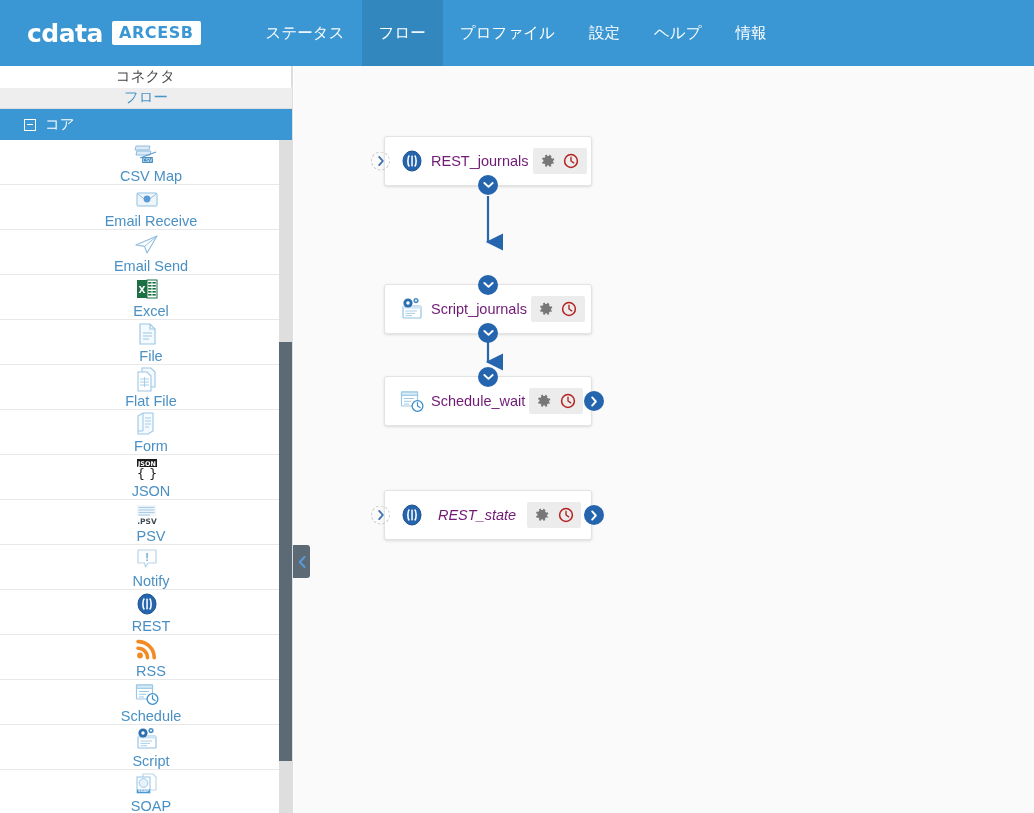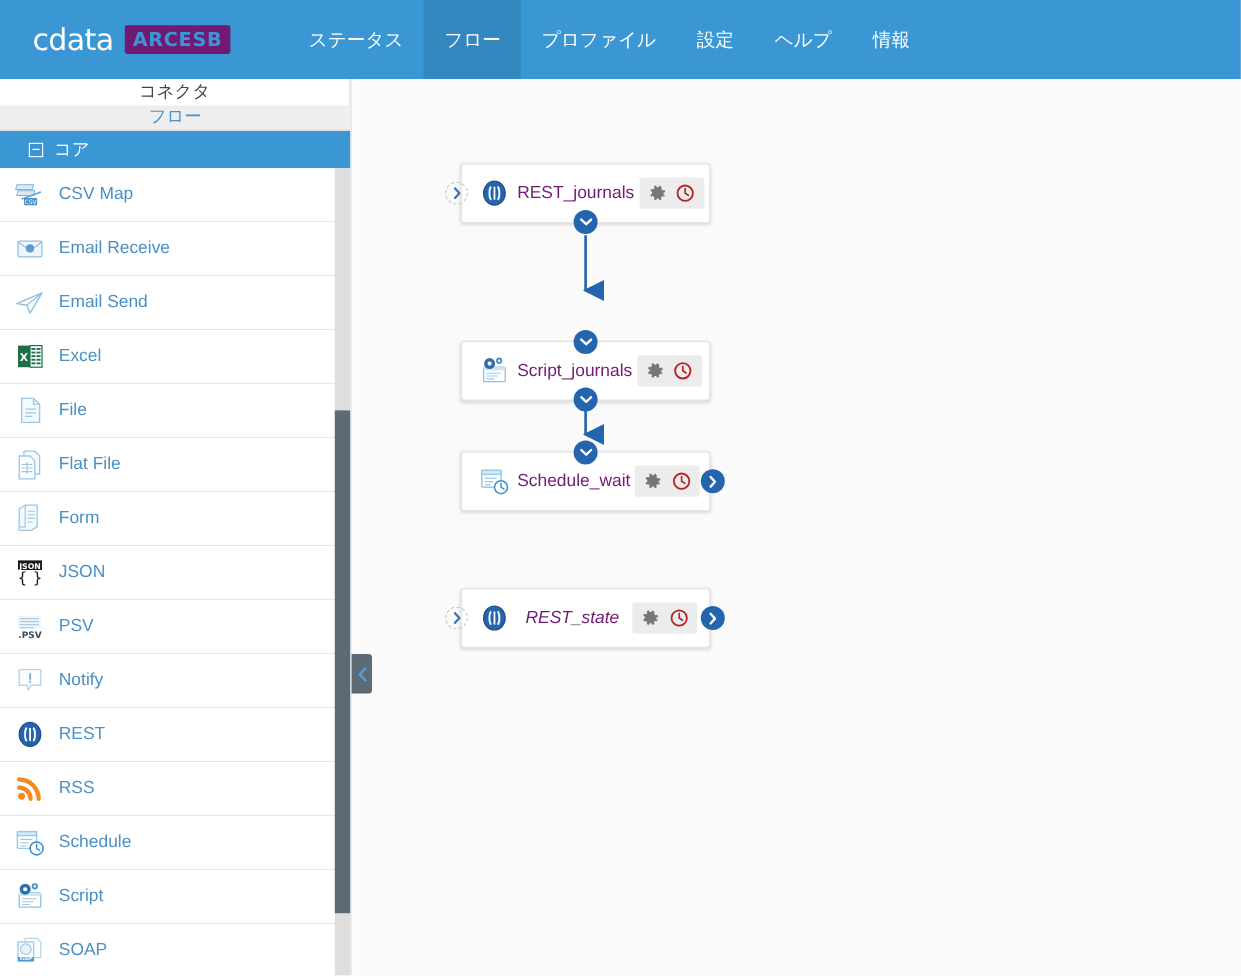--- a/index.html
+++ b/index.html
@@ -15,25 +15,25 @@
     position: absolute; left: 0; top: 0;
     width: 1034px; height: 66px;
     background: #3a97d4;
     display: flex; align-items: center;
   }
   #brand {
     display: flex; align-items: center; gap: 9px;
     margin-left: 27px; margin-right: 48px;
   }
   .brand-cdata {
-    color: #ffffff; font-size: 25px; font-weight: normal;
+    color: #ffffff; font-size: 25px; font-weight: bold;
     letter-spacing: -0.5px; font-family: "DejaVu Sans", sans-serif;
   }
   .brand-badge {
-    background: #701a75; color: #3a97d4;
+    background: #ffffff; color: #3a97d4;
     font-size: 16px; font-weight: bold; letter-spacing: 0.6px;
     padding: 2px 7px 3px 7px; border-radius: 2px;
     font-family: "DejaVu Sans", sans-serif;
   }
   .navitem {
     height: 66px; display: flex; align-items: center;
     padding: 0 17px; color: #ffffff; font-size: 15.5px;
     cursor: pointer; white-space: nowrap;
   }
   .navitem.active { background: #3287bf; }
@@ -73,21 +73,21 @@
     width: 6px; height: 1.6px; background: #ffffff;
   }
 
   #conn-list {
     height: 673px; overflow: hidden; position: relative;
     background: #ffffff;
   }
   .conn-item {
     height: 45px; display: flex; align-items: center;
     border-bottom: 1px solid #e8e8e8;
-    padding-left: 10px; cursor: pointer;
+    padding-left: 10px; cursor: pointer; flex-direction: column;
   }
   .conn-icon {
     width: 30px; height: 28px; flex: none;
     display: flex; align-items: center; justify-content: center;
     margin-right: 9px;
   }
   .conn-label { font-size: 14.5px; color: #4a90c4; }
 
   
   #sb-track {

